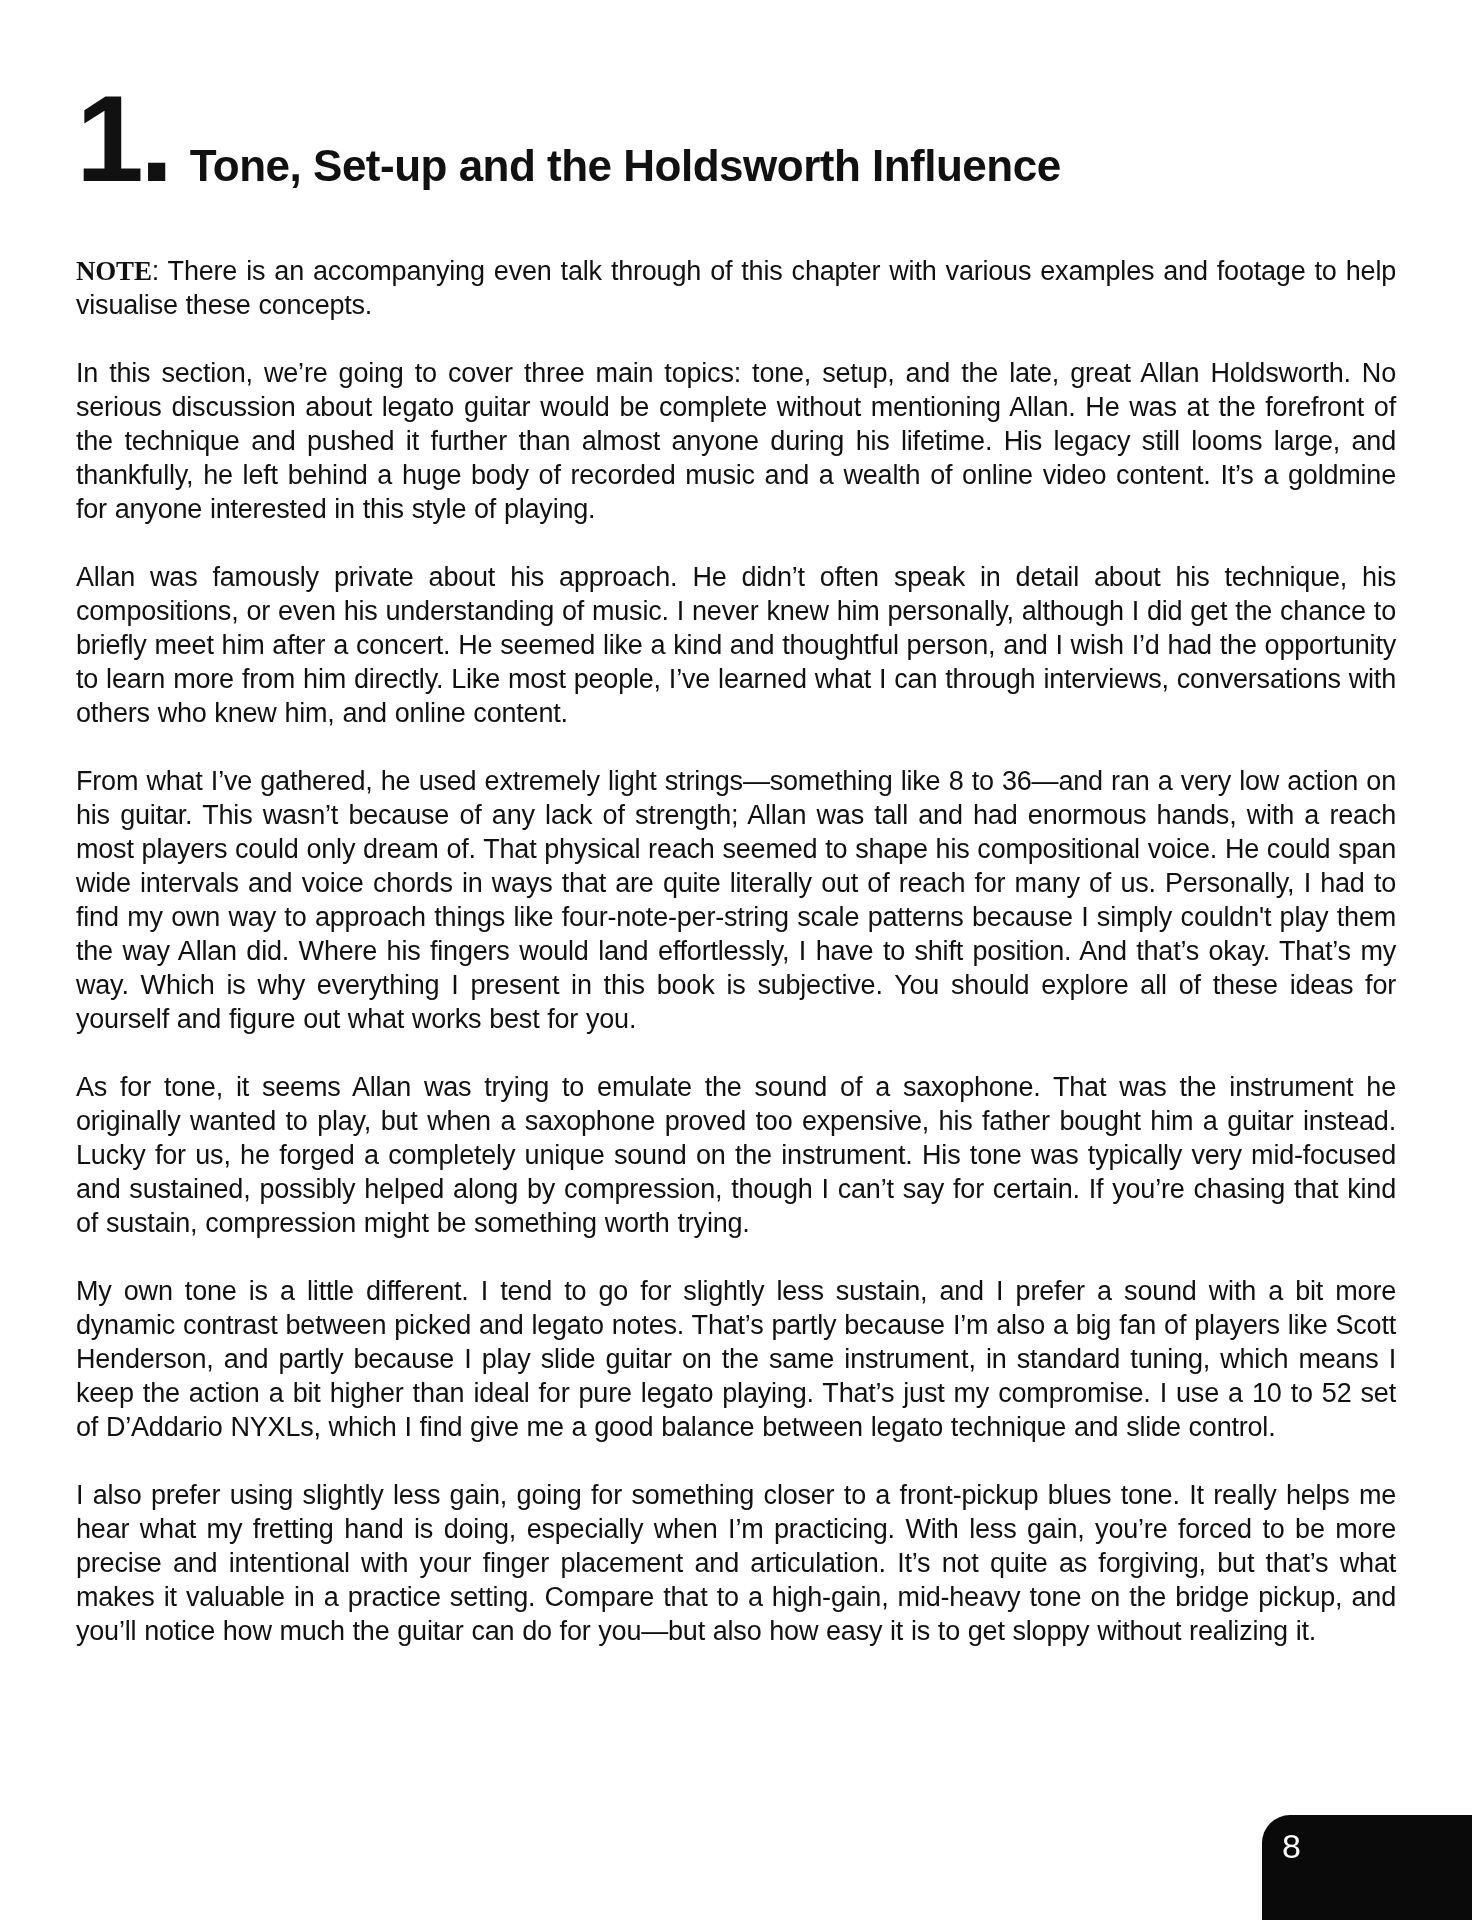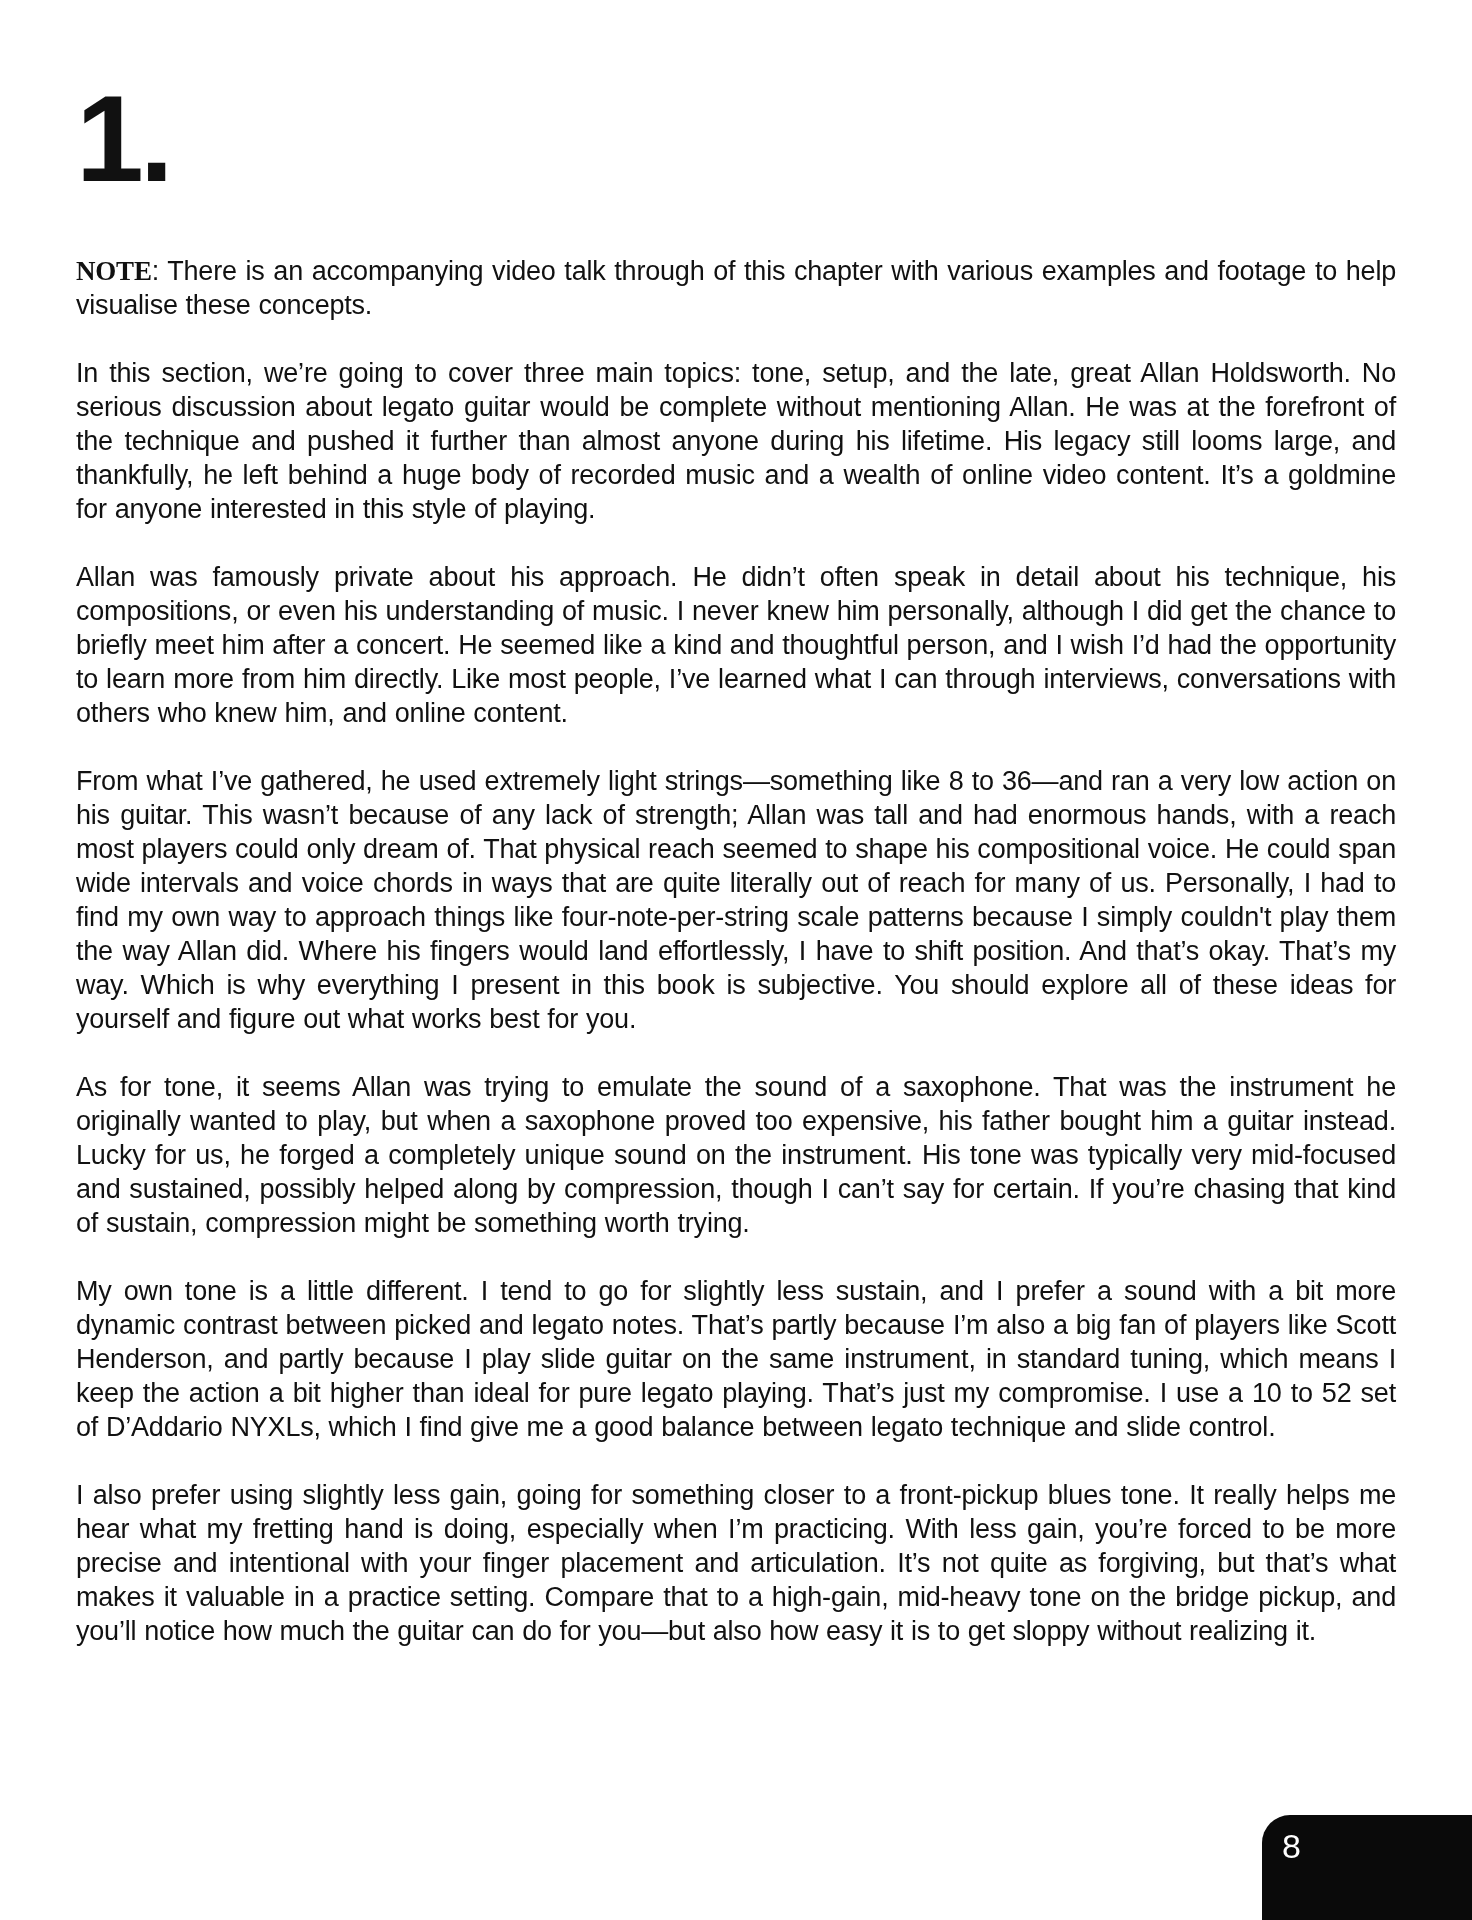--- a/index.html
+++ b/index.html
@@ -65,24 +65,25 @@
   }
 </style>
 </head>
 <body>
 
 <div class="page">
   <div class="content">
 
     <div class="chapter-heading">
       <span class="chapter-number">1.</span>
+      <span class="chapter-title">Tone, Set-up and the Holdsworth Influence</span>
     </div>
 
     <div class="body-text">
-      <p><span class="bold">NOTE</span><span>: There is an accompanying video talk through of this chapter with various examples and footage to help visualise these concepts.</span></p>
+      <p><span class="bold">NOTE</span><span>: There is an accompanying even talk through of this chapter with various examples and footage to help visualise these concepts.</span></p>
 
       <p>In this section, we’re going to cover three main topics: tone, setup, and the late, great Allan Holdsworth. No serious discussion about legato guitar would be complete without mentioning Allan. He was at the forefront of the technique and pushed it further than almost anyone during his lifetime. His legacy still looms large, and thankfully, he left behind a huge body of recorded music and a wealth of online video content. It’s a goldmine for anyone interested in this style of playing.</p>
 
       <p>Allan was famously private about his approach. He didn’t often speak in detail about his technique, his compositions, or even his understanding of music. I never knew him personally, although I did get the chance to briefly meet him after a concert. He seemed like a kind and thoughtful person, and I wish I’d had the opportunity to learn more from him directly. Like most people, I’ve learned what I can through interviews, conversations with others who knew him, and online content.</p>
 
       <p>From what I’ve gathered, he used extremely light strings—something like 8 to 36—and ran a very low action on his guitar. This wasn’t because of any lack of strength; Allan was tall and had enormous hands, with a reach most players could only dream of. That physical reach seemed to shape his compositional voice. He could span wide intervals and voice chords in ways that are quite literally out of reach for many of us. Personally, I had to find my own way to approach things like four-note-per-string scale patterns because I simply couldn't play them the way Allan did. Where his fingers would land effortlessly, I have to shift position. And that’s okay. That’s my way. Which is why everything I present in this book is subjective. You should explore all of these ideas for yourself and figure out what works best for you.</p>
 
       <p>As for tone, it seems Allan was trying to emulate the sound of a saxophone. That was the instrument he originally wanted to play, but when a saxophone proved too expensive, his father bought him a guitar instead. Lucky for us, he forged a completely unique sound on the instrument. His tone was typically very mid-focused and sustained, possibly helped along by compression, though I can’t say for certain. If you’re chasing that kind of sustain, compression might be something worth trying.</p>
 
       <p>My own tone is a little different. I tend to go for slightly less sustain, and I prefer a sound with a bit more dynamic contrast between picked and legato notes. That’s partly because I’m also a big fan of players like Scott Henderson, and partly because I play slide guitar on the same instrument, in standard tuning, which means I keep the action a bit higher than ideal for pure legato playing. That’s just my compromise. I use a 10 to 52 set of D’Addario NYXLs, which I find give me a good balance between legato technique and slide control.</p>

